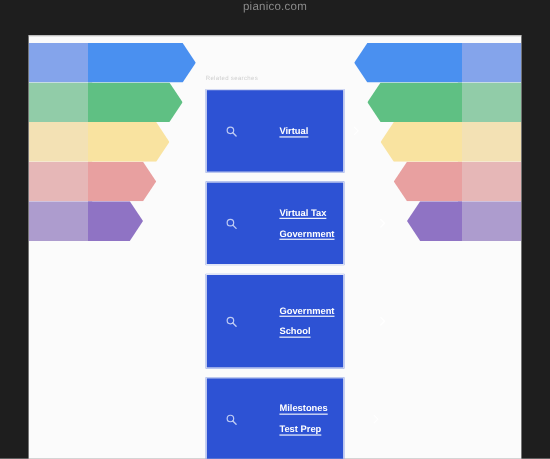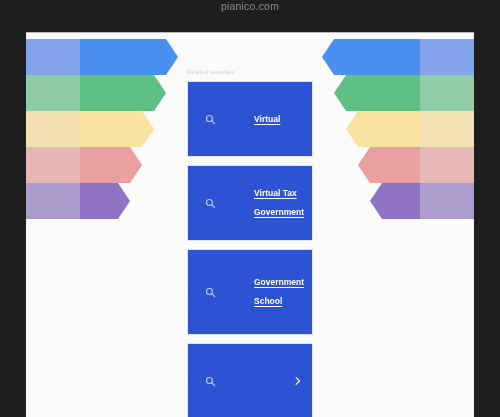--- a/index.html
+++ b/index.html
@@ -303,20 +303,22 @@
     </div>
 
     <div class="card card-h2">
       <div class="search-icon">
         <svg width="11" height="11" viewBox="0 0 16 16">
           <circle cx="6.5" cy="6.5" r="4.3" fill="none" stroke="#cfd9f7" stroke-width="1.6"></circle>
           <line x1="9.7" y1="9.7" x2="14" y2="14" stroke="#cfd9f7" stroke-width="1.8" stroke-linecap="round"></line>
         </svg>
       </div>
       <div class="card-text">
+        <span>Milestones</span>
+        <span>Test Prep</span>
       </div>
       <div class="chevron">
         <svg width="10" height="10" viewBox="0 0 16 16">
           <polyline points="5,2.5 10.5,8 5,13.5" fill="none" stroke="#ffffff" stroke-width="1.8" stroke-linecap="round" stroke-linejoin="round"></polyline>
         </svg>
       </div>
     </div>
   </div>
 </div>
 

